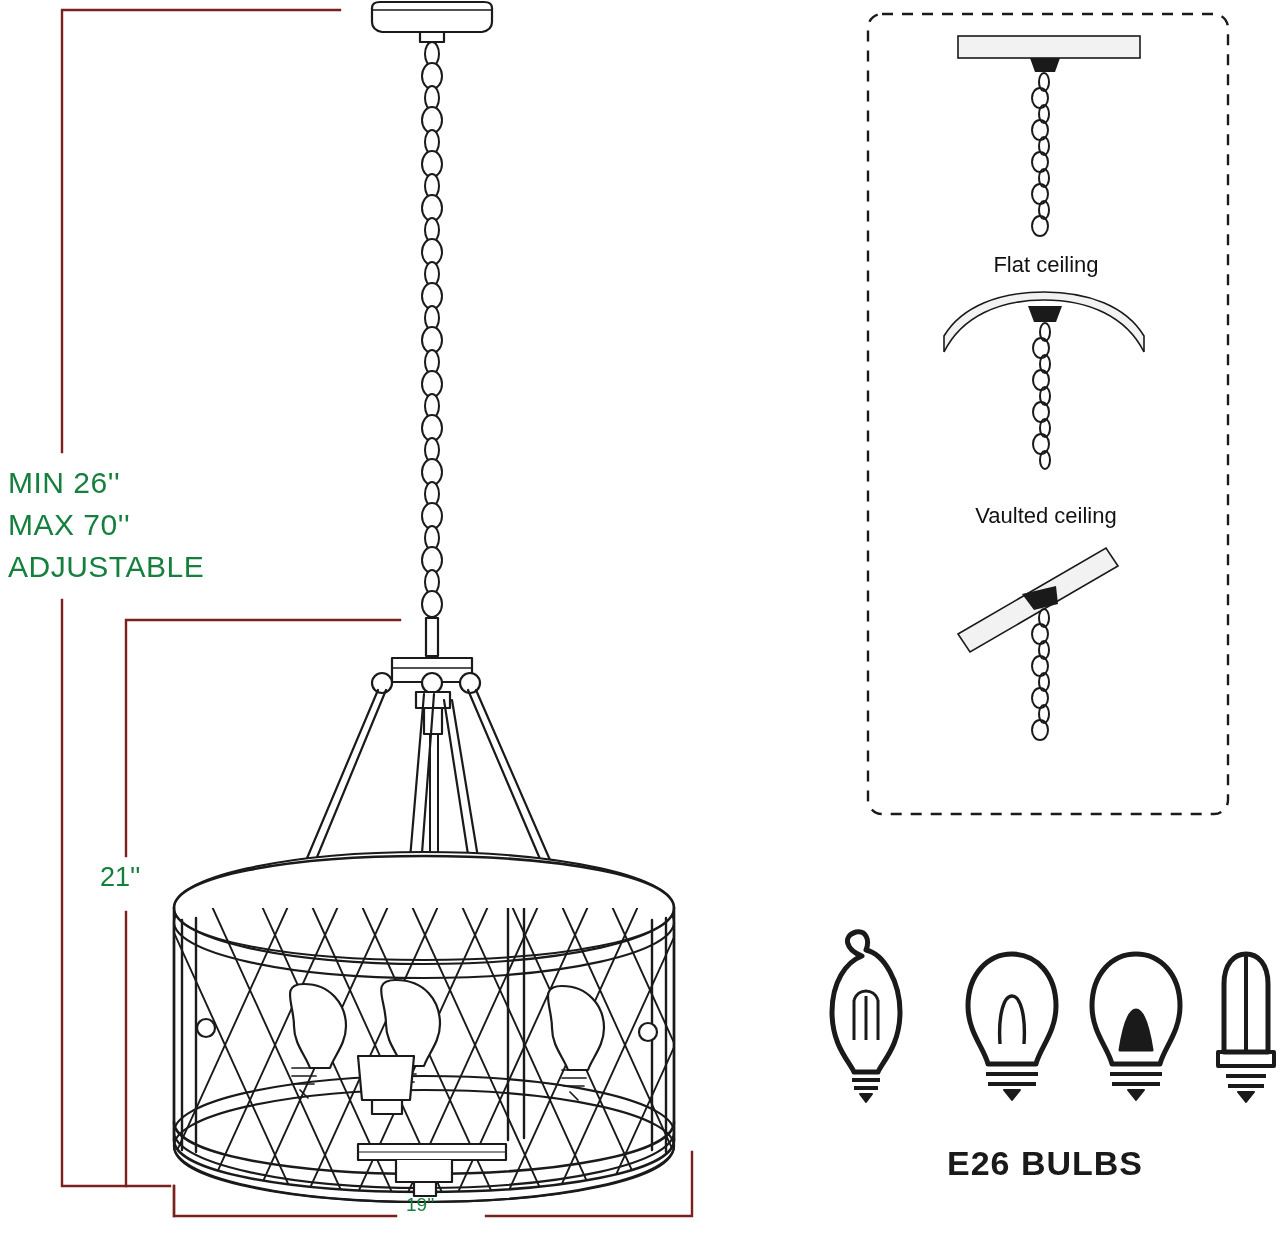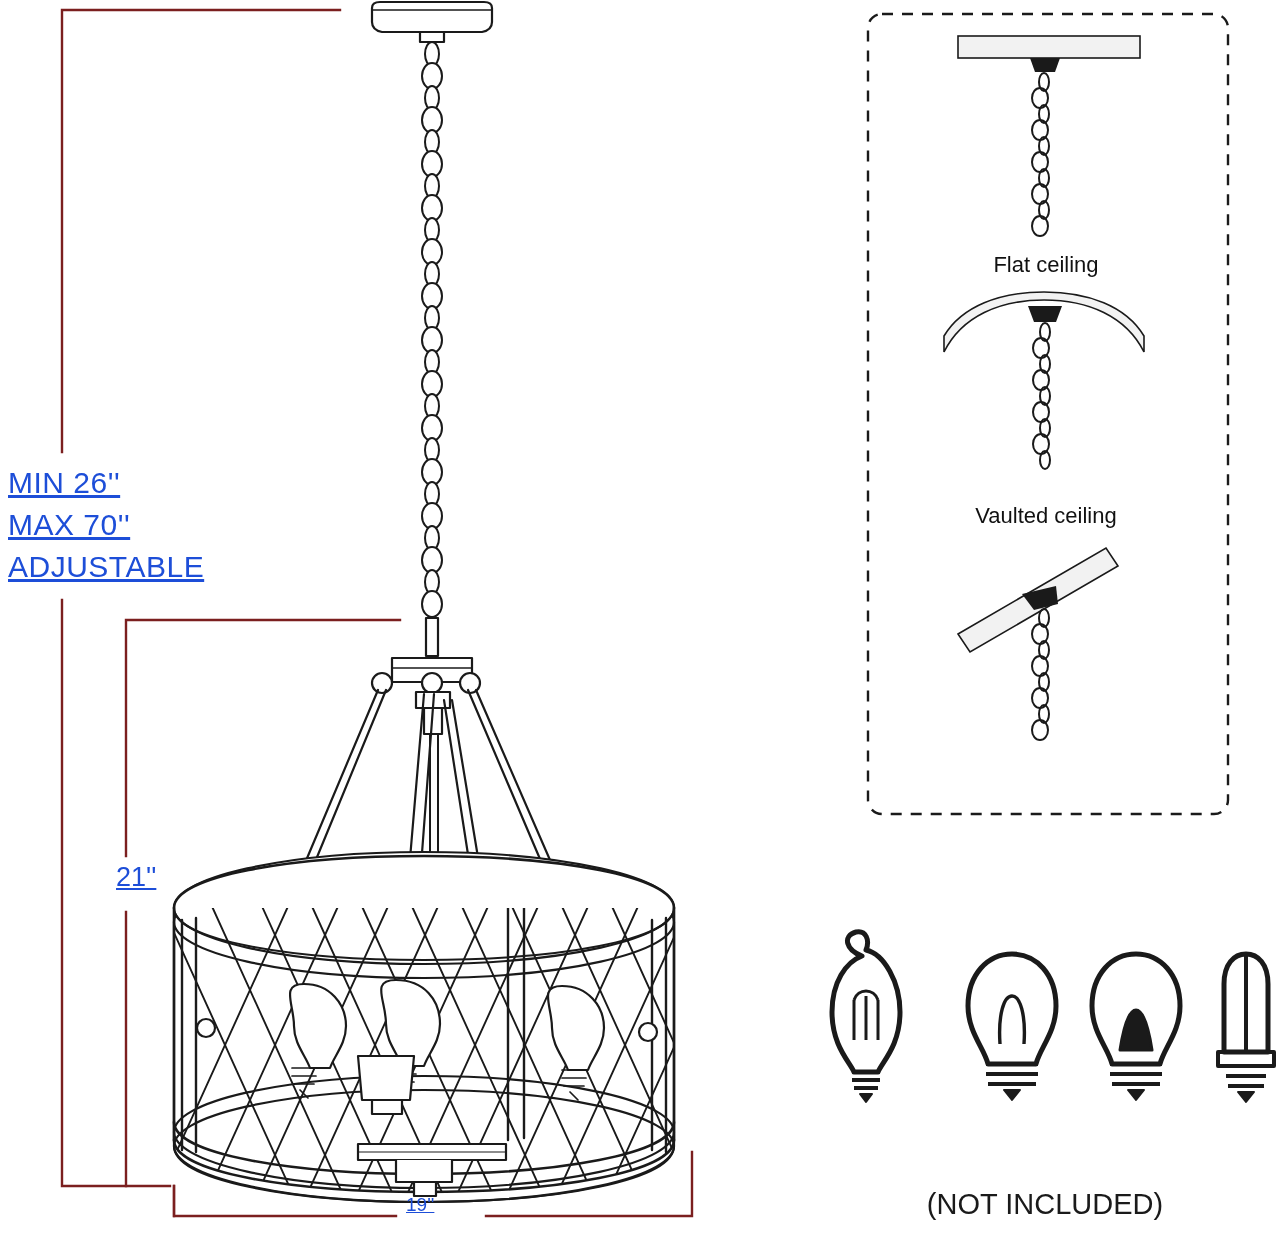--- a/index.html
+++ b/index.html
@@ -22,33 +22,32 @@
   svg.layer {
     position: absolute;
     left: 0;
     top: 0;
     width: 1280px;
     height: 1233px;
   }
   .dim-text {
     position: absolute;
     font-family: "Liberation Sans", sans-serif;
-    color: #1d4ed8;
+    color: #15803d;
     white-space: pre;
-    text-decoration: underline;
   }
   #minmax-label {
     left: 8px;
     top: 462px;
     font-size: 30px;
     line-height: 42px;
     letter-spacing: 0.5px;
   }
   #height-label {
-    left: 116px;
+    left: 100px;
     top: 862px;
     font-size: 27px;
   }
   #width-label {
     left: 406px;
     top: 1194px;
     font-size: 19px;
   }
   .ceiling-label {
     position: absolute;
@@ -344,15 +343,15 @@
 
   <div class="dim-text" id="minmax-label">MIN 26''
 MAX 70''
 ADJUSTABLE</div>
   <div class="dim-text" id="height-label">21''</div>
   <div class="dim-text" id="width-label">19''</div>
 
   <div class="ceiling-label" id="ceiling-label-0">Flat ceiling</div>
   <div class="ceiling-label" id="ceiling-label-1">Vaulted ceiling</div>
 
-  <div id="bulbs-sub">(NOT INCLUDED)</div>
+  <div id="bulbs-title">E26 BULBS</div>
 
 </div>
 
 </body></html>

